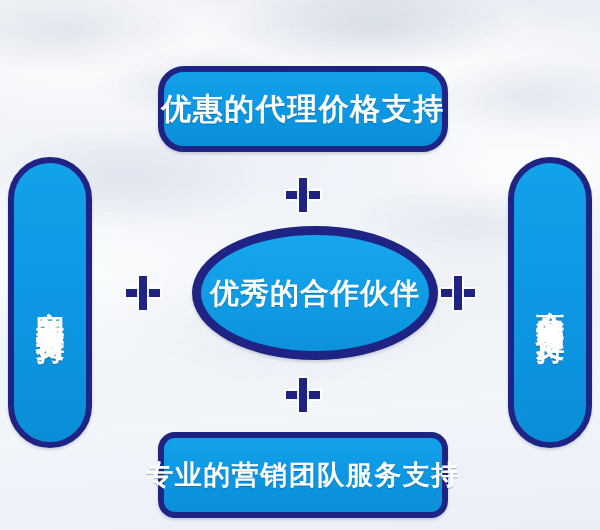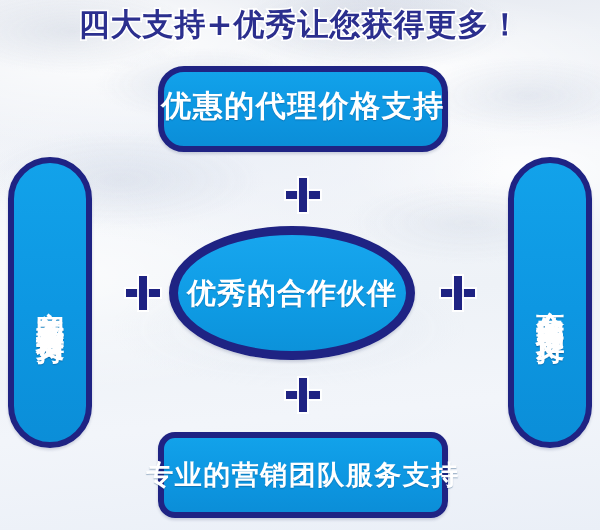--- a/index.html
+++ b/index.html
@@ -90,21 +90,21 @@
   }
 
   
   #node-top {
     left: 158px;
     top: 66px;
     width: 290px;
     height: 86px;
     border-radius: 26px;
   }
-  #node-top .label { font-size: 30px; font-family: Liberation Mono, monospace; }
+  #node-top .label { font-size: 30px; }
 
   
   #node-bottom {
     left: 158px;
     top: 432px;
     width: 290px;
     height: 86px;
     border-radius: 17px;
   }
   #node-bottom .label { font-size: 27px; }
@@ -127,21 +127,21 @@
   }
   .node.vertical .label {
     writing-mode: vertical-rl;
     text-orientation: upright;
     font-size: 28px;
     letter-spacing: 3px;
   }
 
   
   #node-center {
-    left: 169px;
+    left: 192px;
     top: 226px;
     width: 246px;
     height: 134px;
     border-radius: 50%;
     border-width: 9px;
     background: linear-gradient(180deg, #17a6ee 0%, #0f9ce5 55%, #0c92da 100%);
   }
   #node-center .label { font-size: 29px; letter-spacing: 1px; }
 
   
@@ -169,23 +169,20 @@
   #plus-left   { left: 126px; top: 276px; }
   #plus-right  { left: 441px; top: 276px; }
 </style>
 </head>
 <body>
 
 <div id="poster">
 
   <div id="sky-texture"></div>
 
-  <div id="title">
-    <span class="title-text">四大支持+优秀让您获得更多！</span>
-  </div>
 
   <div class="node" id="node-top">
     <span class="label">优惠的代理价格支持</span>
   </div>
 
   <div class="node vertical" id="node-left">
     <span class="label">完善的业务培训支持</span>
   </div>
 
   <div class="node vertical" id="node-right">

